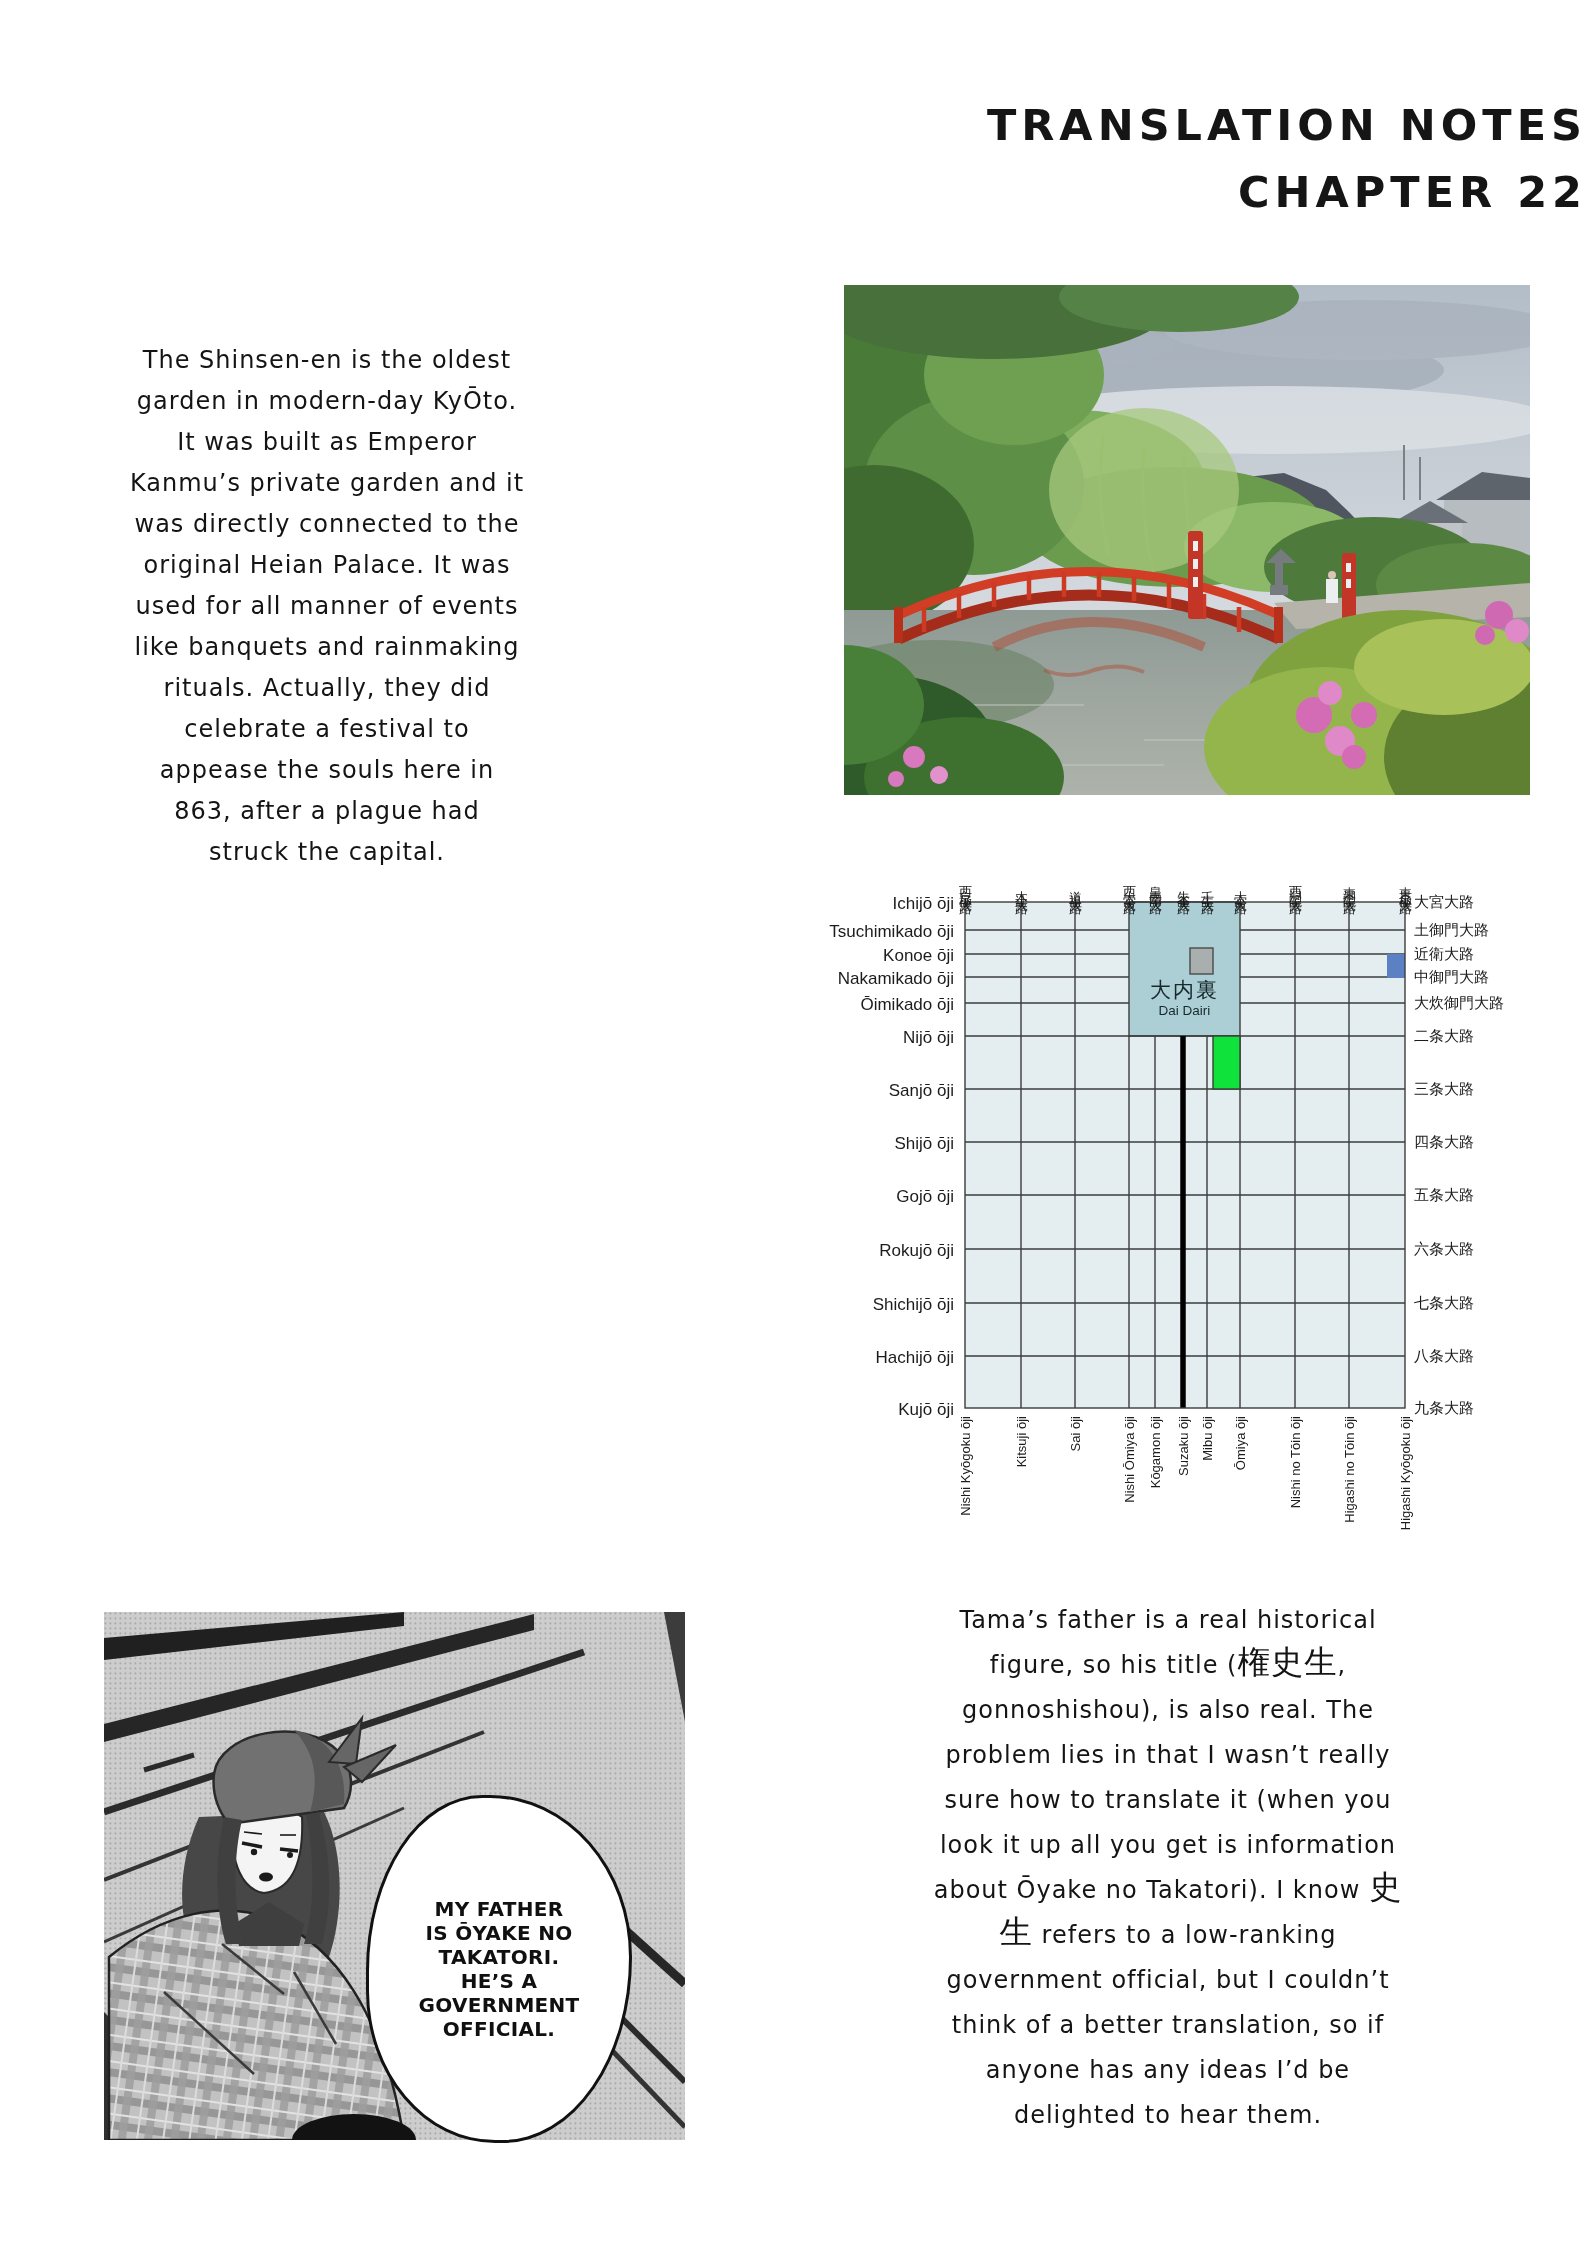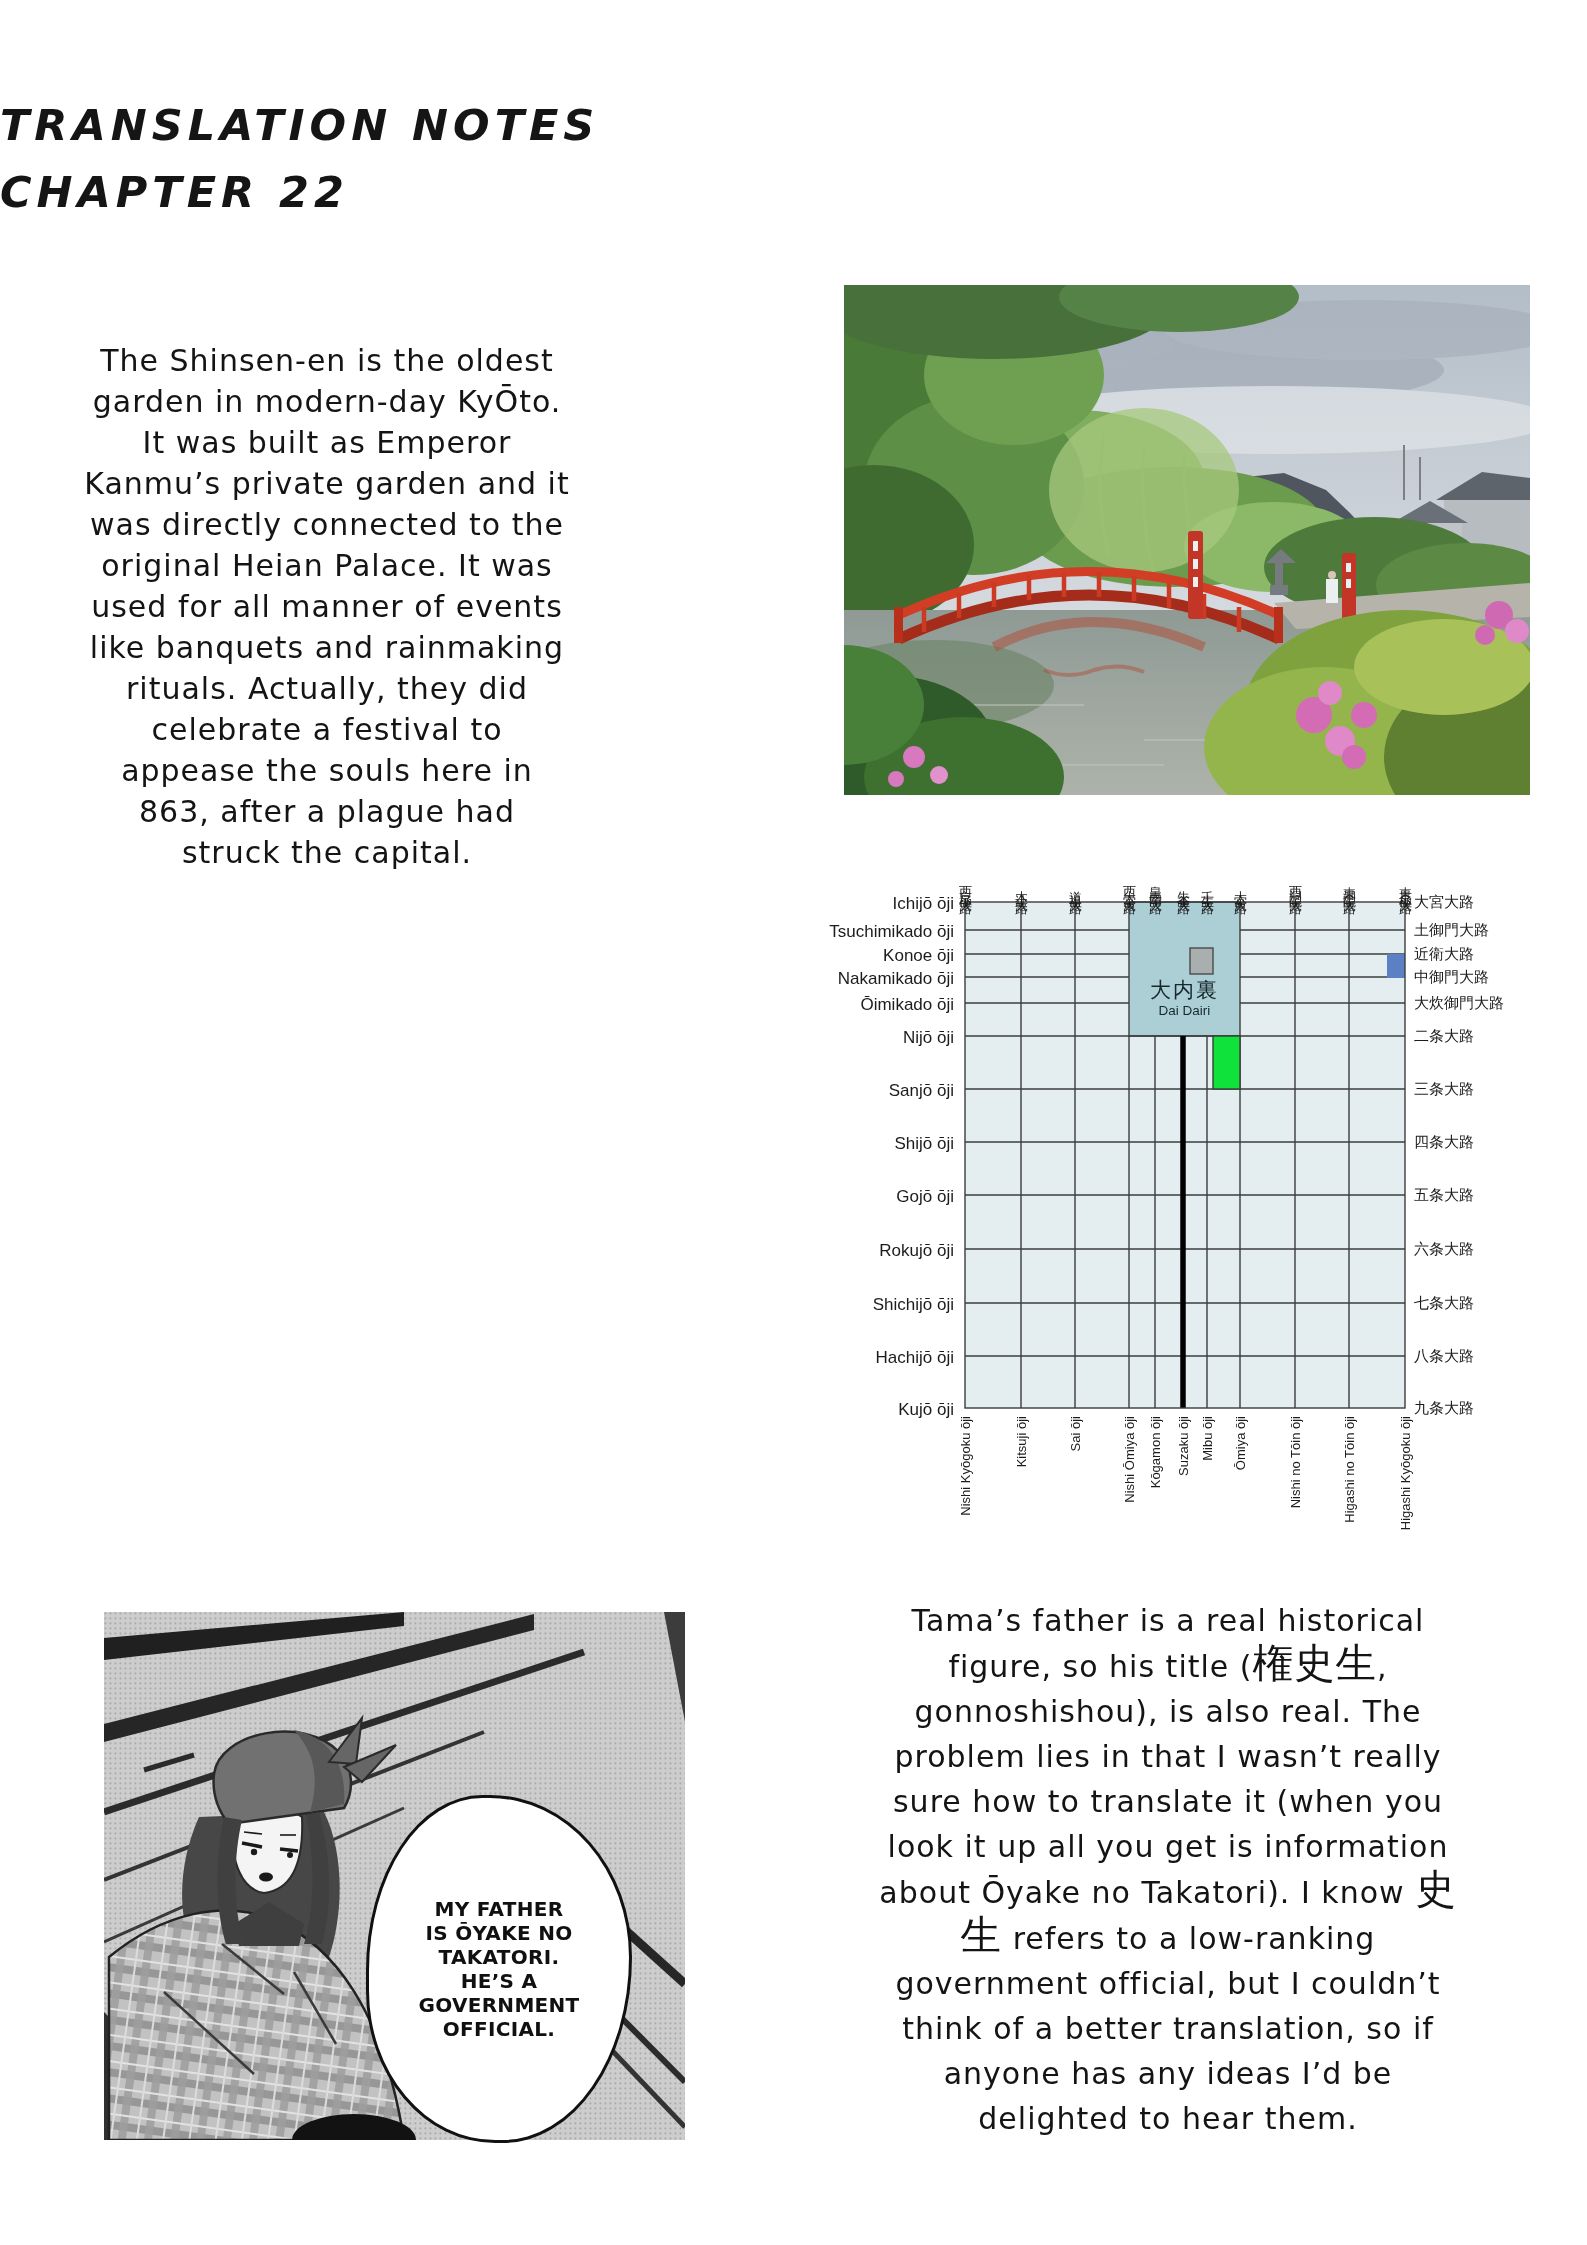--- a/index.html
+++ b/index.html
@@ -1,23 +1,23 @@
 <!DOCTYPE html>
 <html><head>
 <meta charset="utf-8">
 <style>
   html,body{margin:0;padding:0;background:#ffffff;}
   .page{position:relative;width:1587px;height:2245px;background:#fff;overflow:hidden;
         font-family:"DejaVu Sans",sans-serif;color:#111;}
   
-  .title{position:absolute;left:0;top:92px;width:1587px;text-align:left;
-         font-size:43px;font-weight:600;letter-spacing:5px;line-height:67px;color:#151515;font-style:italic;}
+  .title{position:absolute;left:0;top:92px;width:1587px;text-align:right;
+         font-size:43px;font-weight:600;letter-spacing:5px;line-height:67px;color:#151515;}
   
   .para{position:absolute;text-align:center;white-space:pre-line;color:#141414;
-        font-size:30px;letter-spacing:1px;font-weight:500;}
+        font-size:24px;letter-spacing:1px;font-weight:500;}
   .para1{left:62px;top:340px;width:530px;line-height:41px;}
   .para2{left:62px;top:1014px;width:530px;line-height:41px;}
   .para3{left:756px;top:1598px;width:824px;line-height:45px;}
   .cjk{font-size:1.35em;line-height:1;}
   
   .photo{position:absolute;left:844px;top:285px;width:686px;height:510px;overflow:hidden;}
   
   .map-svg{position:absolute;left:0;top:0;width:1587px;height:2245px;pointer-events:none;}
   .maplabel{position:absolute;font-family:"Liberation Sans",sans-serif;color:#1c1c1c;}
   .llabel{width:250px;text-align:right;font-size:17px;}

